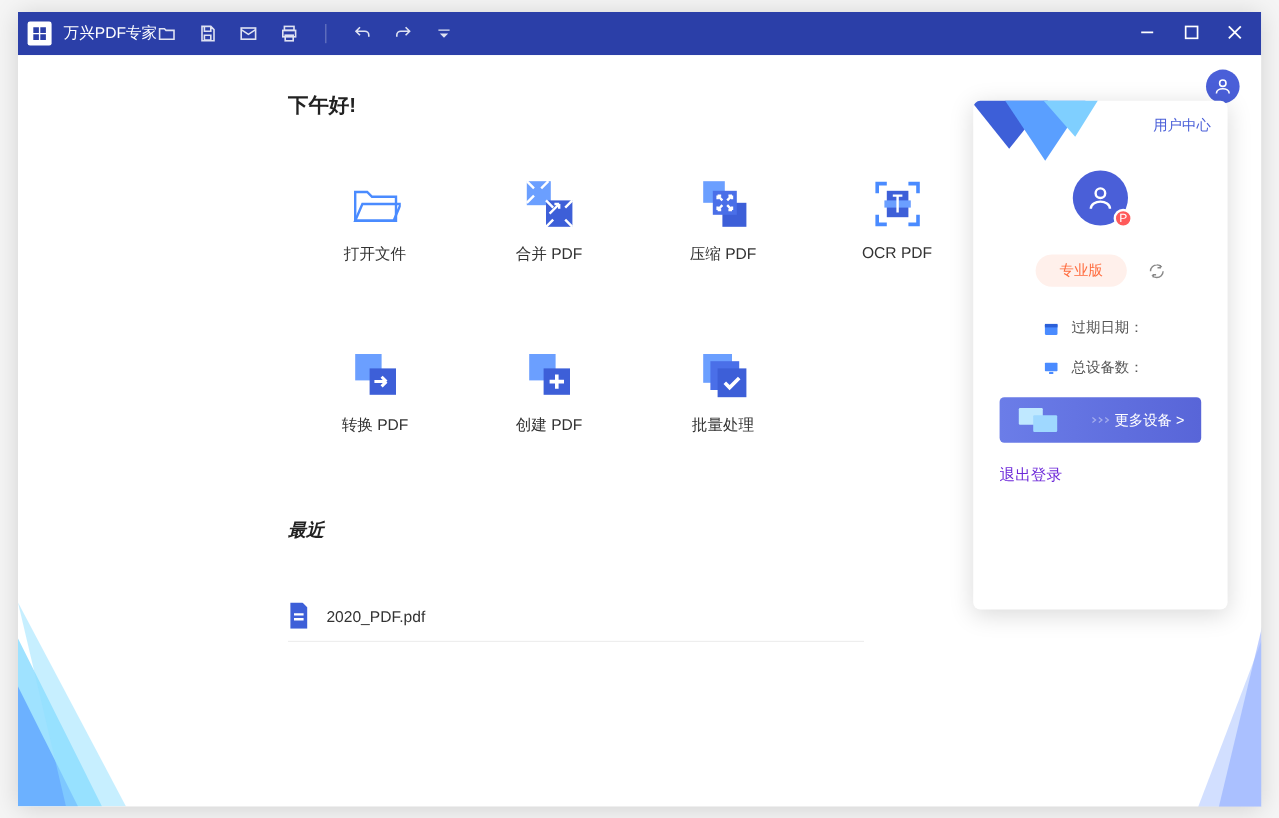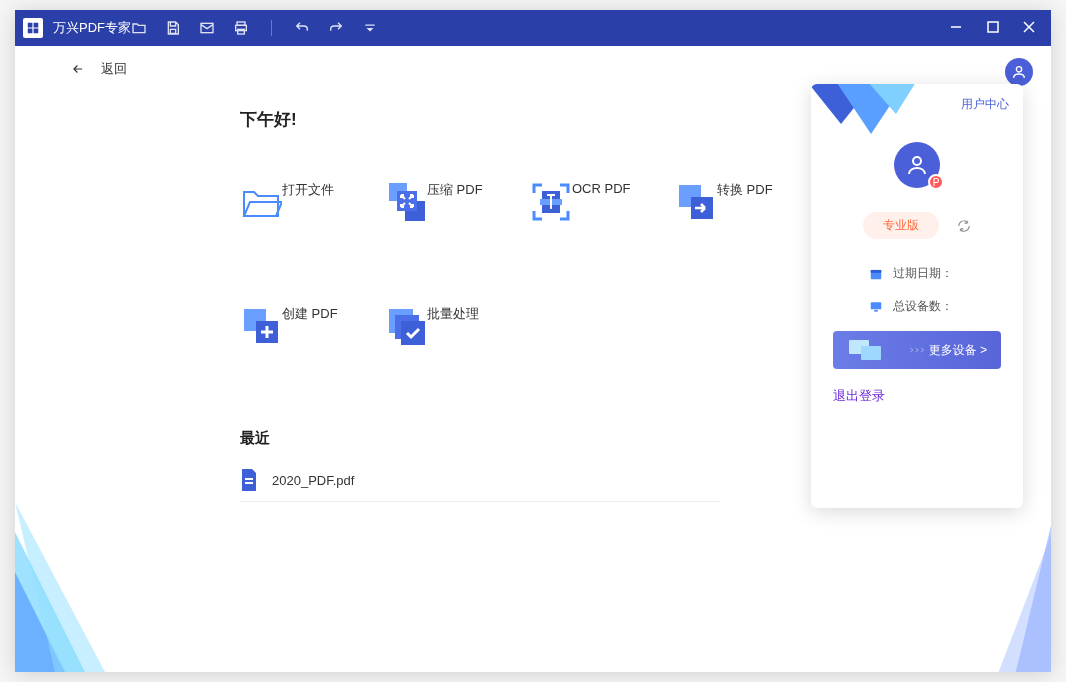--- a/index.html
+++ b/index.html
@@ -13,24 +13,24 @@
 .toolbar-icons .ticon { width: 16px; height: 16px; display: flex; align-items: center; justify-content: center; cursor: pointer; opacity: 0.85; }
 .divider { width: 1px; height: 16px; background: rgba(255,255,255,0.3); margin: 0 4px; }
 .win-controls { margin-left: auto; display: flex; gap: 24px; align-items: center; padding-right: 8px; }
 .win-controls span { cursor: pointer; font-size: 14px; }
 .content { position: relative; height: calc(100% - 36px); background: #fff; }
 .back-row { display: flex; align-items: center; padding: 14px 0 0 54px; gap: 14px; color: #333; font-size: 13px; cursor: pointer; }
 .user-btn { position: absolute; right: 18px; top: 12px; width: 28px; height: 28px; border-radius: 50%; background: #4a5fd8; display: flex; align-items: center; justify-content: center; cursor: pointer; }
 .main { padding: 30px 0 0 225px; }
 .greeting { font-size: 17px; font-weight: bold; color: #222; margin-bottom: 50px; }
 .actions { display: grid; grid-template-columns: repeat(4, 145px); gap: 0; }
-.action { display: flex; flex-direction: row; align-items: flex-start; cursor: pointer; margin-bottom: 70px; }
+.action { display: flex; flex-direction: column; align-items: center; cursor: pointer; margin-bottom: 70px; }
 .action-icon { width: 42px; height: 42px; margin-bottom: 12px; display: flex; align-items: center; justify-content: center; }
 .action-label { font-size: 13px; color: #333; }
-.recent-title { font-size: 15px; font-weight: bold; color: #222; margin-bottom: 11px; }
+.recent-title { font-size: 15px; font-weight: bold; color: #222; margin-bottom: 40px; font-style: italic; }
 .recent-item { display: flex; align-items: center; gap: 14px; padding: 10px 0; cursor: pointer; border-bottom: 1px solid #eee; width: 480px; }
 .recent-item .file-icon { width: 18px; height: 22px; }
 .recent-item span { font-size: 13px; color: #333; }
 .panel { position: absolute; right: 28px; top: 38px; width: 212px; height: 424px; background: #fff; border-radius: 6px; box-shadow: 0 4px 20px rgba(0,0,0,0.15); overflow: hidden; }
 .panel-deco { position: absolute; top: -10px; left: -10px; width: 120px; height: 80px; }
 .panel-link { position: absolute; top: 12px; right: 14px; font-size: 12px; color: #4a5fd8; cursor: pointer; }
 .avatar-area { display: flex; flex-direction: column; align-items: center; padding-top: 58px; }
 .avatar { width: 46px; height: 46px; border-radius: 50%; background: #4a5fd8; display: flex; align-items: center; justify-content: center; position: relative; }
 .avatar-badge { position: absolute; bottom: -2px; right: -4px; width: 16px; height: 16px; border-radius: 50%; background: #ff5a5a; color: #fff; font-size: 10px; display: flex; align-items: center; justify-content: center; border: 2px solid #fff; }
 .badges { display: flex; gap: 18px; align-items: center; justify-content: center; margin-top: 24px; }
@@ -107,46 +107,52 @@
             <rect x="1" y="1" width="10" height="10" fill="none" stroke="#fff" stroke-width="1.5"></rect>
           </svg></span>
       <span><svg width="12" height="12" viewBox="0 0 12 12">
             <line x1="1" y1="1" x2="11" y2="11" stroke="#fff" stroke-width="1.5"></line>
             <line x1="11" y1="1" x2="1" y2="11" stroke="#fff" stroke-width="1.5"></line>
           </svg></span>
     </div>
   </div>
 
   <div class="content">
-    <div class="back-row">
-      <svg width="18" height="14" viewBox="0 0 24 24" fill="none" stroke="#333" stroke-width="2">
-          <path d="M19 12H5M11 18l-6-6 6-6"></path>
-        </svg>
-      <span>返回</span>
-    </div>
 
     <div class="user-btn">
       <svg width="16" height="16" viewBox="0 0 24 24" fill="none" stroke="#fff" stroke-width="2">
           <circle cx="12" cy="8" r="4"></circle>
           <path d="M4 21c0-4 4-6 8-6s8 2 8 6"></path>
         </svg>
     </div>
 
     <div class="main">
       <div class="greeting">下午好!</div>
 
       <div class="actions">
         <div class="action">
           <div class="action-icon">
             <svg width="42" height="36" viewBox="0 0 42 36">
                 <path fill="none" stroke="#4a8bff" stroke-width="2" d="M4 8h10l4 4h20v20H4z"></path>
                 <path fill="none" stroke="#4a8bff" stroke-width="2" d="M4 32l6-14h32l-6 14z"></path>
               </svg>
           </div>
           <div class="action-label">打开文件</div>
+        </div>
+        <div class="action">
+          <div class="action-icon">
+            <svg width="42" height="42" viewBox="0 0 42 42">
+                <rect x="2" y="2" width="20" height="20" fill="#6b9fff"></rect>
+                <rect x="18" y="18" width="22" height="22" fill="#3d5fd8"></rect>
+                <path d="M8 8 L2 2 M14 8 L20 2 M8 14 L2 20" stroke="#fff" stroke-width="2"></path>
+                <path d="M24 24 L18 18 M34 24 L40 18 M24 34 L18 40 M34 34 L40 40" stroke="#fff" stroke-width="2" fill="none"></path>
+                <path d="M30 22 L22 30 M30 22 l-4 0 M30 22 l0 4" stroke="#fff" stroke-width="2" fill="none" transform="translate(-1,-1)"></path>
+              </svg>
+          </div>
+          <div class="action-label">合并 PDF</div>
         </div>
         <div class="action">
           <div class="action-icon">
             <svg width="42" height="42" viewBox="0 0 42 42">
                 <rect x="4" y="2" width="18" height="18" fill="#6b9fff"></rect>
                 <rect x="20" y="20" width="20" height="20" fill="#3d5fd8"></rect>
                 <rect x="12" y="10" width="20" height="20" fill="#4a6fe8"></rect>
                 <g stroke="#fff" stroke-width="2" fill="none">
                   <path d="M16 14 l4 4 M16 14 l3 0 M16 14 l0 3"></path>
                   <path d="M28 14 l-4 4 M28 14 l-3 0 M28 14 l0 3"></path>

